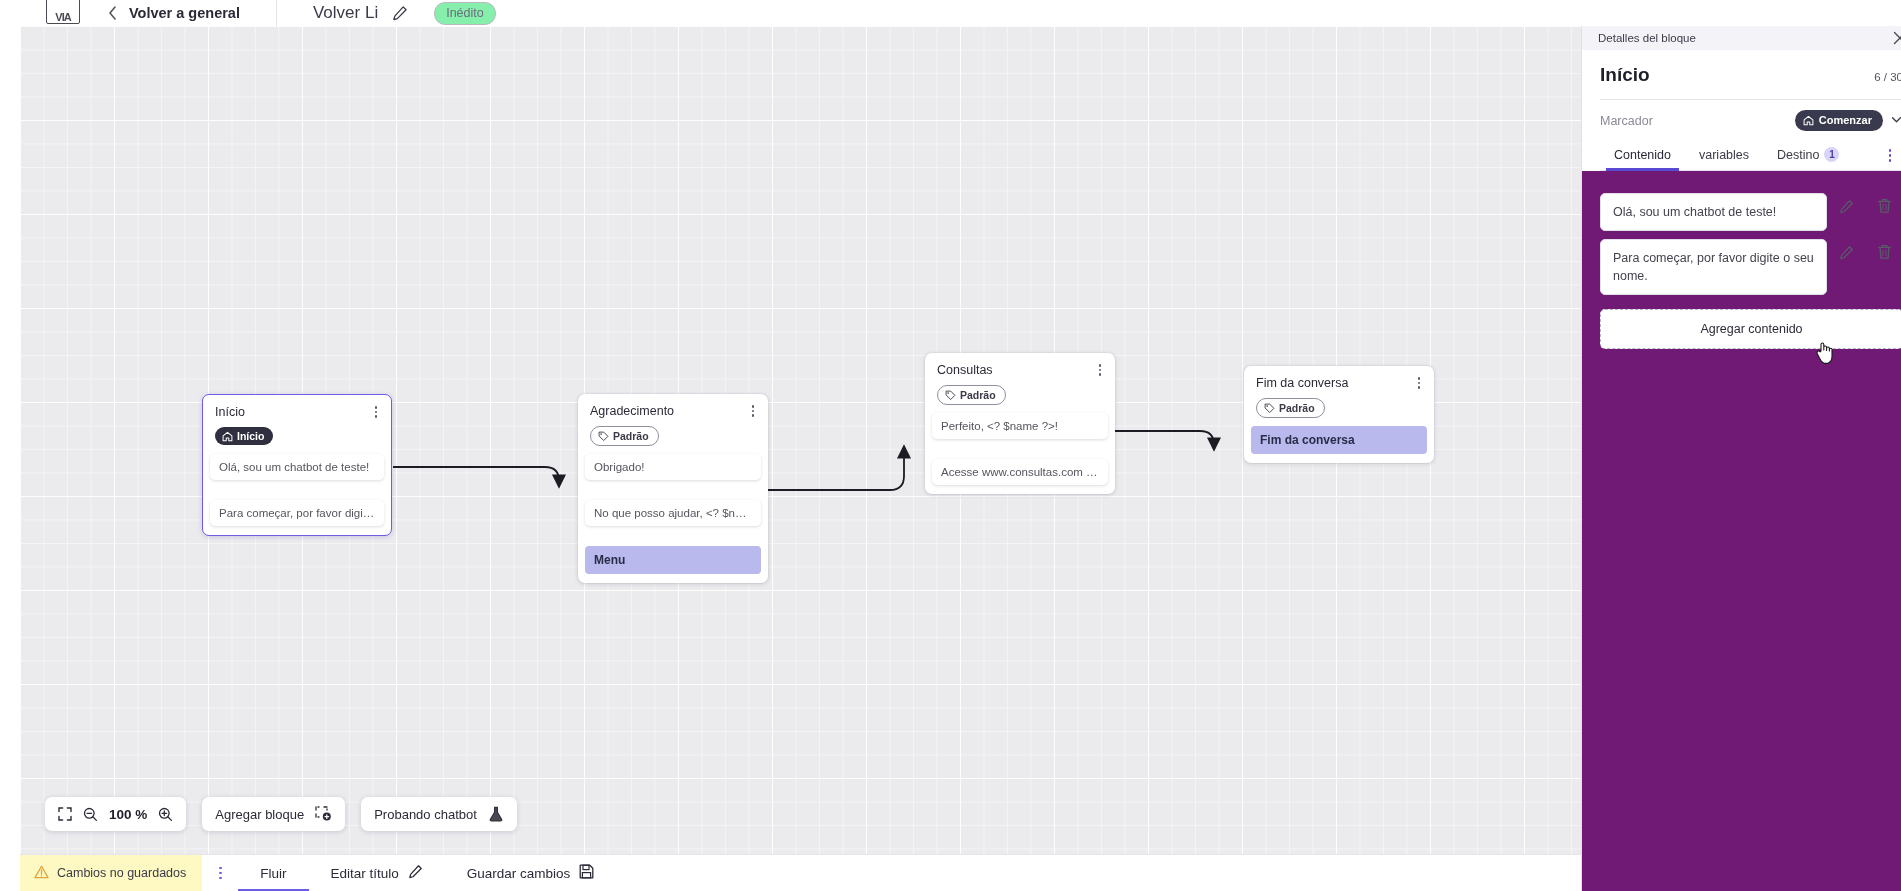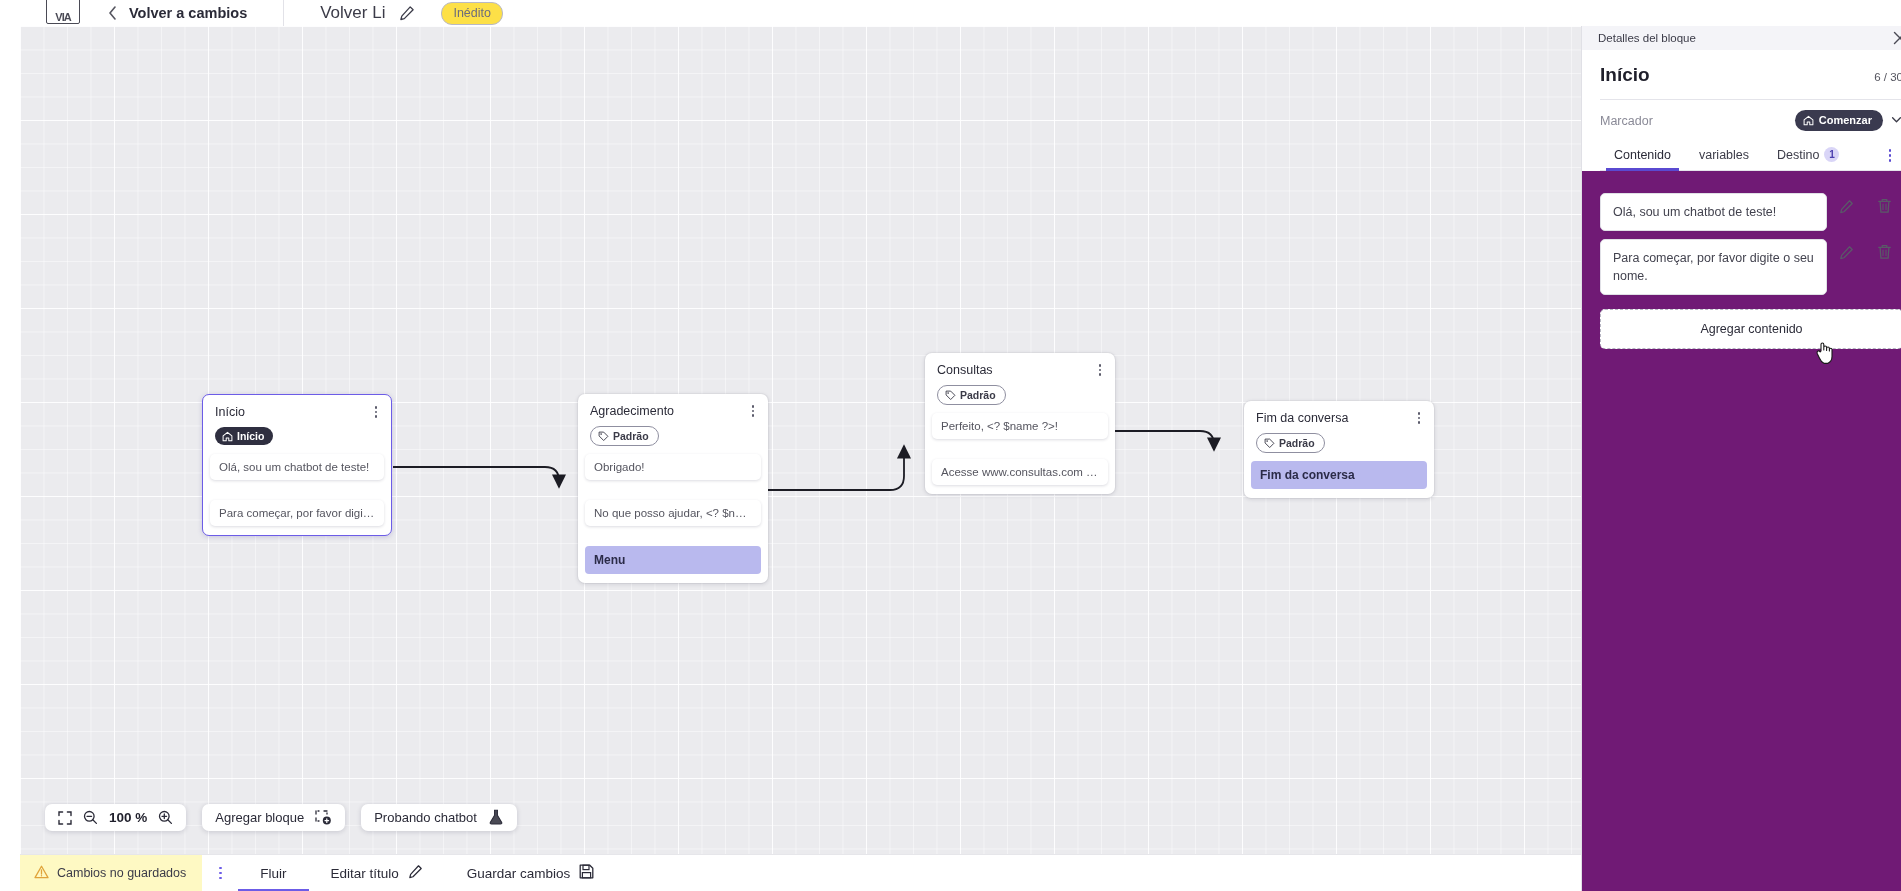--- a/index.html
+++ b/index.html
@@ -27,21 +27,21 @@
   .back-chevron {
     margin-left: 26px; width: 14px; height: 14px; color: #555;
     display: flex; align-items: center; justify-content: center;
   }
   .back-label { margin-left: 9px; font-size: 14.5px; font-weight: 700; color: #2b2b38; }
   .topbar-divider { width: 1px; height: 30px; background: #e2e2e8; margin-left: 36px; margin-top: -4px; }
   .doc-title { margin-left: 36px; font-size: 17px; color: #3b3b48; font-weight: 400; }
   .title-pencil { margin-left: 14px; color: #3b3b48; display: flex; }
   .badge-unpub {
     margin-left: 26px; border: 1px solid #b9b9c4; border-radius: 11px;
-    padding: 3px 11px 4px; font-size: 12.5px; color: #6c6c7c; background: #fde047; text-align: right;
+    padding: 3px 11px 4px; font-size: 12.5px; color: #6c6c7c; background: #86efac; text-align: right;
   }
 
   
   .canvas {
     position: absolute; top: 26px; left: 0; width: 1561px; height: 837px;
     background-color: #ebebee;
     background-image:
       linear-gradient(to right, rgba(255,255,255,.85) 1px, transparent 1px),
       linear-gradient(to bottom, rgba(255,255,255,.85) 1px, transparent 1px),
       linear-gradient(to right, rgba(255,255,255,.45) 1px, transparent 1px),
@@ -84,21 +84,21 @@
     font-size: 12px; color: #2b2b48; font-weight: 700; white-space: nowrap;
     overflow: hidden; text-overflow: ellipsis;
   }
 
   
   .floating-tools {
     position: absolute; left: 25px; bottom: 32px; display: flex; gap: 16px; z-index: 12;
   }
   .tool-pill {
     background: #fff; border-radius: 7px; box-shadow: 0 1px 5px rgba(40,40,70,.18);
-    height: 27px; display: flex; align-items: center; padding: 0 13px; gap: 11px;
+    height: 34px; display: flex; align-items: center; padding: 0 13px; gap: 11px;
   }
   .tool-pill .lbl { font-size: 13px; color: #2b2b38; font-weight: 400; }
   .tool-pill .zoomval { font-size: 13.5px; color: #1f1f2b; font-weight: 700; }
   .icon-btn { display: flex; align-items: center; justify-content: center; cursor: pointer; color: #2b2b38; }
 
   
   .h-scroll {
     position: absolute; left: 0; bottom: 0; width: 1561px; height: 12px;
     background: transparent; z-index: 11;
   }
@@ -213,21 +213,21 @@
 
   <div class="topbar">
     <div class="logo-box">
       <span class="logo-glyph">VIA</span>
     </div>
     <div class="back-chevron">
       <svg width="12" height="14" viewBox="0 0 12 14">
           <path d="M8 1 L3 7 L8 13" fill="none" stroke="#55555f" stroke-width="1.6" stroke-linecap="round" stroke-linejoin="round"></path>
         </svg>
     </div>
-    <div class="back-label">Volver a cambios</div>
+    <div class="back-label">Volver a general</div>
     <div class="topbar-divider"></div>
     <div class="doc-title">Volver Li</div>
     <div class="title-pencil">
       <svg width="16" height="16" viewBox="0 0 16 16">
           <path d="M11.2 1.9 L14.1 4.8 L5.3 13.6 L1.9 14.5 L2.8 11.1 Z" fill="none" stroke="#3b3b48" stroke-width="1.3" stroke-linejoin="round"></path>
         </svg>
     </div>
     <div class="badge-unpub">Inédito</div>
   </div>
 
@@ -303,21 +303,21 @@
             </svg>
           <span>Padrão</span>
         </div>
       </div>
       <div class="node-body">
         <div class="bubble">Perfeito, &lt;? $name ?&gt;!</div>
         <div class="bubble">Acesse www.consultas.com par...</div>
       </div>
     </div>
 
-    <div class="node" style="left:1224px; top:375px;">
+    <div class="node" style="left:1224px; top:340px;">
       <div class="node-head">
         <div class="node-title">Fim da conversa</div>
         <div class="node-kebab">
             <i></i>
             <i></i>
             <i></i>
           </div>
         <div class="tag outline">
           <svg width="11" height="11" viewBox="0 0 12 12">
               <path d="M1.2 1.2 L6.2 1.2 L10.8 5.8 L6.2 10.4 L1.2 5.4 Z" fill="none" stroke="#3b3b48" stroke-width="1"></path>

